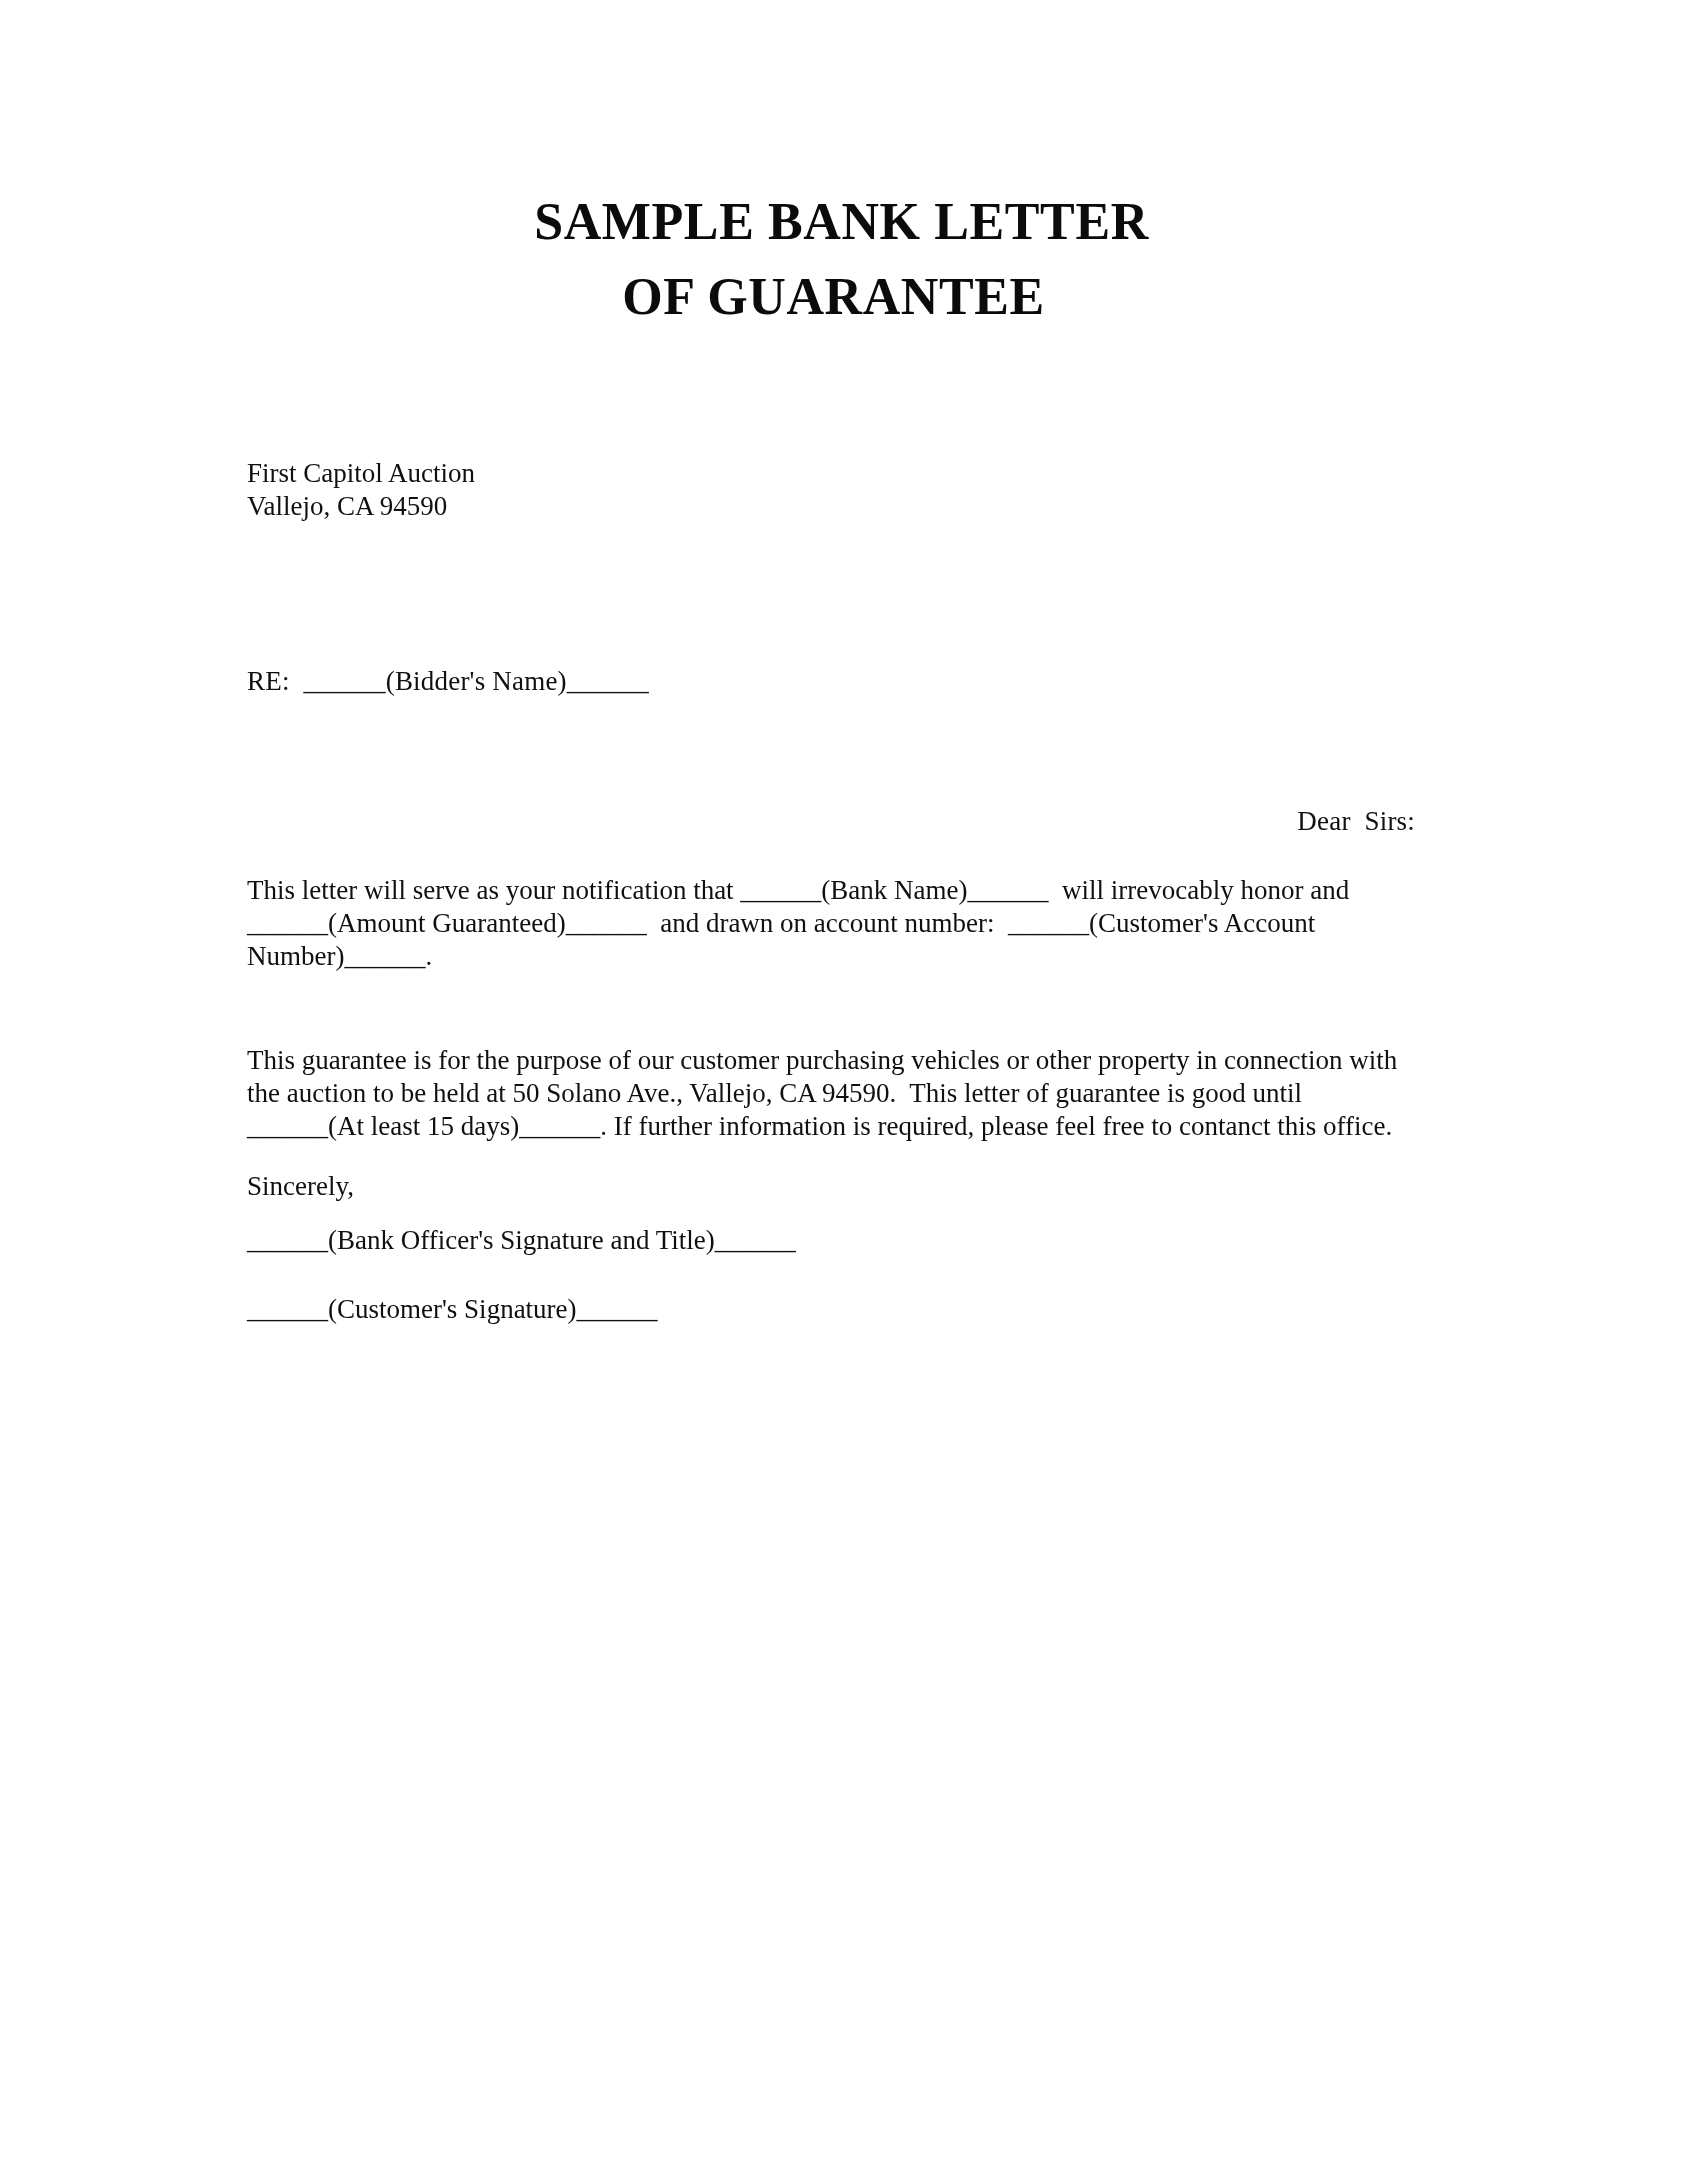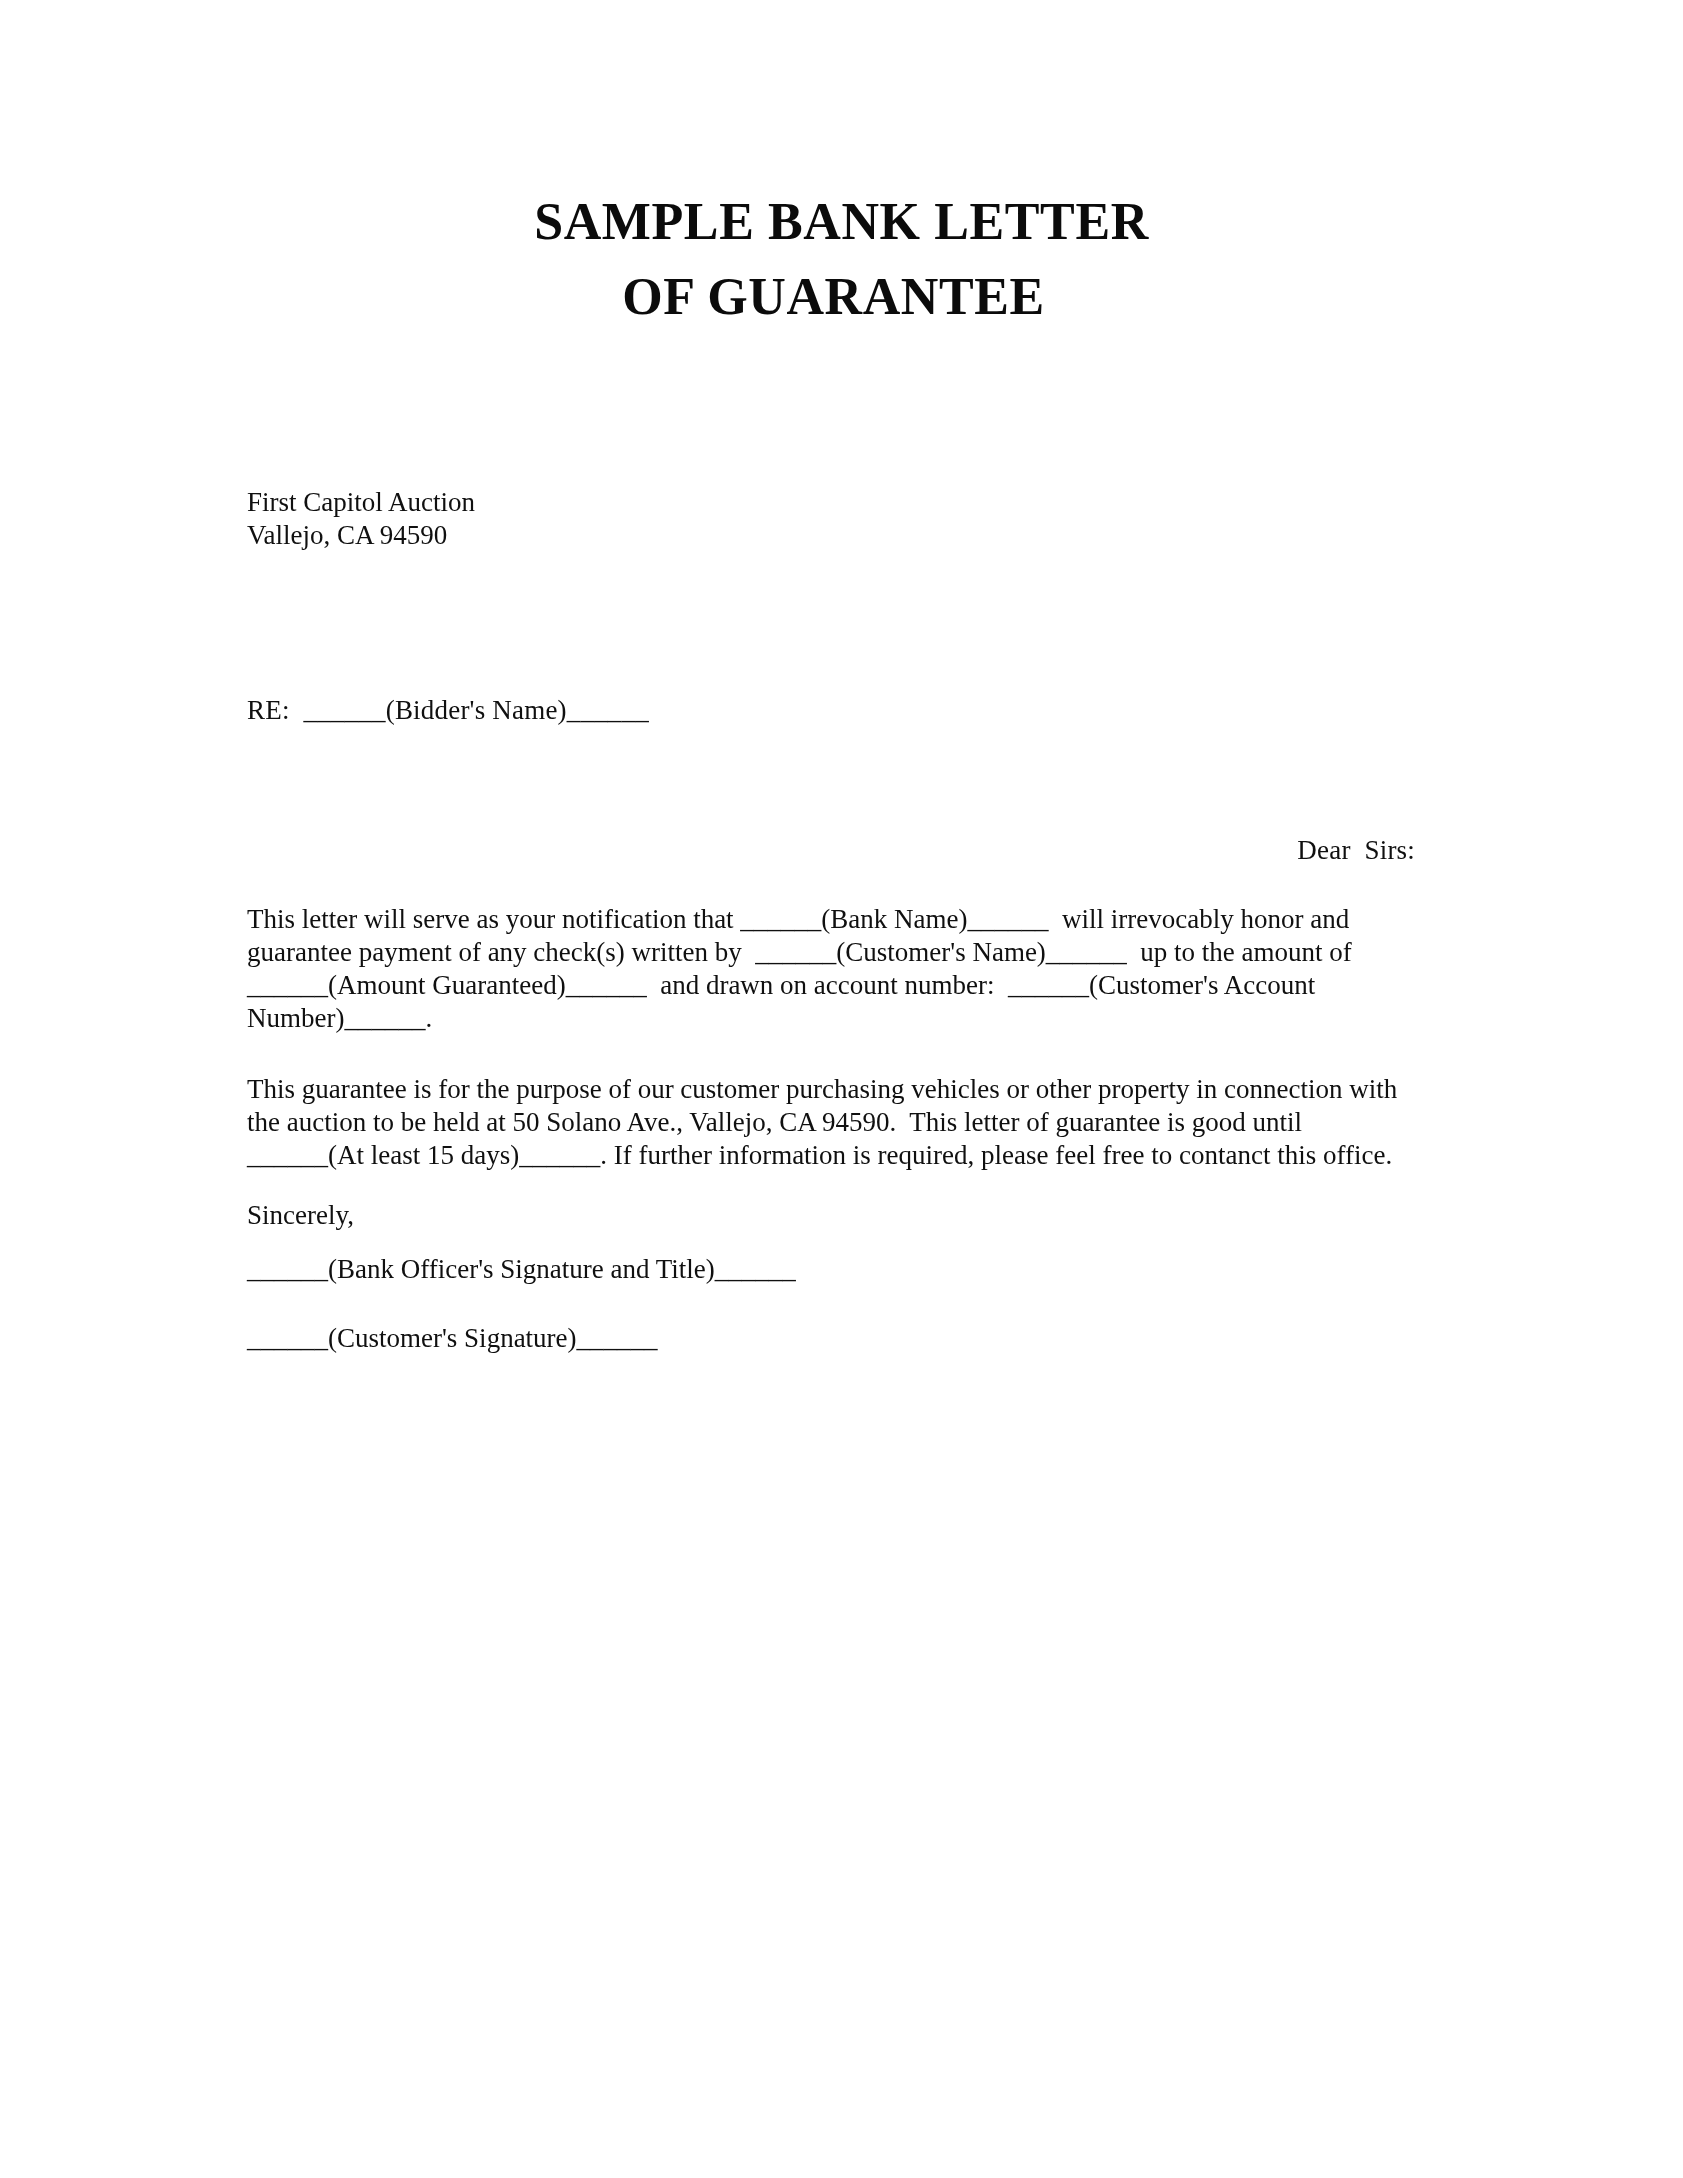--- a/index.html
+++ b/index.html
@@ -56,21 +56,20 @@
     width: 1168px;
   }
 
   .blk {
     position: absolute;
     left: 0;
     width: 1168px;
     font-size: 27px;
     line-height: 33px;
     color: #101010;
-    margin-top: 29px;
   }
 
   .blk .ln {
     display: block;
     white-space: pre-wrap;
   }
 
   
   .addr      { top: 457px; }
   .re-line   { top: 665px; }
@@ -106,21 +105,20 @@
     <div class="blk re-line">
       <span class="ln">RE:  ______(Bidder's Name)______</span>
     </div>
 
     <div class="blk salut">
       <span class="ln">Dear  Sirs:</span>
     </div>
 
     <div class="blk para-1">
       <span class="ln">This letter will serve as your notification that ______(Bank Name)______  will irrevocably honor and</span>
-      <span class="ln">guarantee payment of any check(s) written by  ______(Customer's Name)______  up to the amount of</span>
       <span class="ln">______(Amount Guaranteed)______  and drawn on account number:  ______(Customer's Account</span>
       <span class="ln">Number)______.</span>
     </div>
 
     <div class="blk para-2">
       <span class="ln">This guarantee is for the purpose of our customer purchasing vehicles or other property in connection with</span>
       <span class="ln">the auction to be held at 50 Solano Ave., Vallejo, CA 94590.  This letter of guarantee is good until</span>
       <span class="ln">______(At least 15 days)______. If further information is required, please feel free to contanct this office.</span>
     </div>
 

